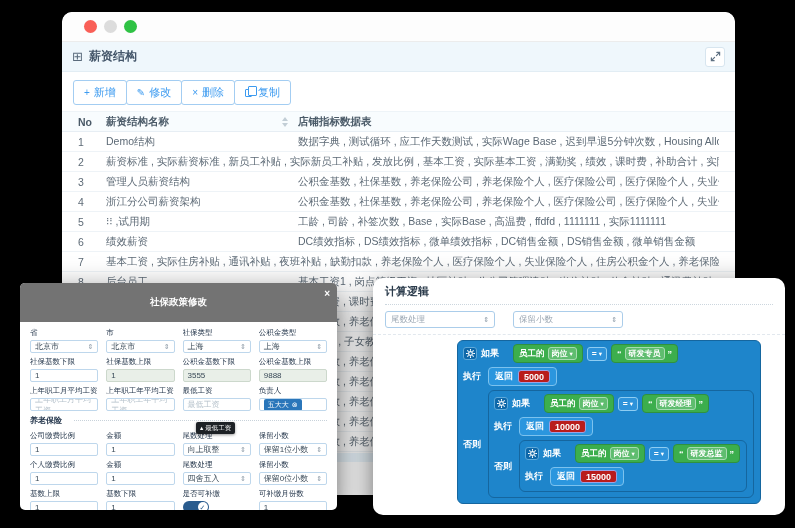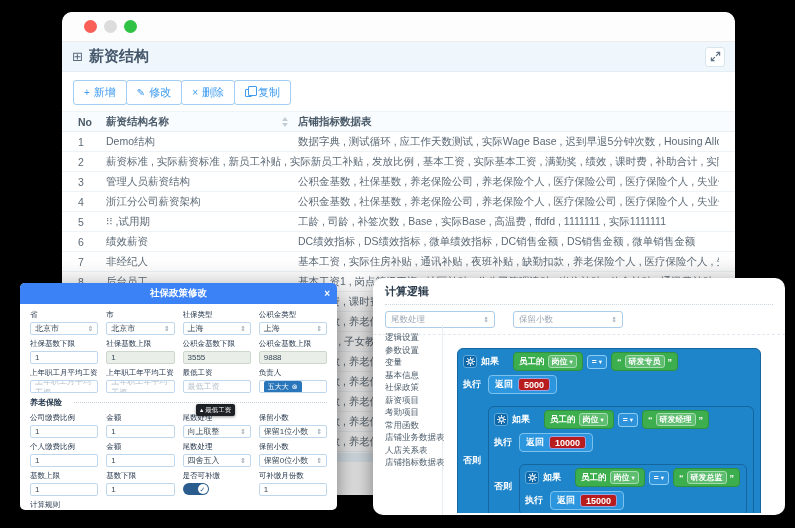--- a/index.html
+++ b/index.html
@@ -6,40 +6,40 @@
   *{box-sizing:border-box;font-family:"Liberation Sans","DejaVu Sans",sans-serif;}
   .stage{position:relative;width:795px;height:528px;background:#000;overflow:hidden;}
 
   
   .main-card{position:absolute;left:62px;top:12px;width:673px;height:483px;background:#fff;border-radius:10px;box-shadow:0 10px 30px rgba(0,0,0,.55);overflow:hidden;z-index:1;}
   .lights{height:30px;background:#fdfdfd;border-bottom:1px solid #ececec;border-radius:10px 10px 0 0;display:flex;align-items:center;padding-left:22px;gap:7px;}
   .dot{width:13px;height:13px;border-radius:50%;}
   .dot.r{background:#f95f57}.dot.y{background:#dcdcdc}.dot.g{background:#2fc244}
   .phead{height:30px;background:#eff7fc;border-bottom:1px solid #e2edf4;display:flex;align-items:center;padding:0 10px;gap:6px;}
   .gico{color:#5a6b7c;font-size:13px;line-height:1;}
-  .ptitle{font-size:15px;color:#44566a;font-weight:600;}
+  .ptitle{font-size:12px;color:#44566a;font-weight:600;}
   .expand{margin-left:auto;width:20px;height:20px;border:1px solid #d7e5ef;border-radius:3px;background:#fff;display:flex;align-items:center;justify-content:center;}
   .toolbar{padding:8px 12px 6px;display:flex;}
   .tbtn{border:1px solid #a3cdf2;background:#fff;color:#3d9bf0;font-size:11px;padding:4px 10px;border-radius:3px;margin-left:-1px;display:flex;gap:4px;align-items:center;cursor:pointer;}
   .tbico{font-size:10px;line-height:1;}
   .ic-copy{position:relative;width:7px;height:8px;border:1px solid currentColor;border-radius:1px;margin-right:2px;display:inline-block;}
   .ic-copy::before{content:"";position:absolute;left:2px;top:-4px;width:7px;height:8px;border:1px solid currentColor;background:#fff;border-radius:1px;}
   .thead{display:flex;padding:0 16px;height:21px;align-items:center;background:#f8fcfe;border-top:1px solid #eef4f8;border-bottom:1px solid #e7eef4;font-size:10.5px;font-weight:700;color:#4a5a68;}
   .c-no{width:28px;flex:none;}
   .c-name{width:192px;flex:none;display:flex;align-items:center;overflow:hidden;white-space:nowrap;}
   .c-items{flex:1;overflow:hidden;white-space:nowrap;}
   .sortc{display:flex;flex-direction:column;gap:2px;margin-left:auto;margin-right:10px;}
   .tri-u{width:0;height:0;border-left:3px solid transparent;border-right:3px solid transparent;border-bottom:4px solid #c2ced6;}
   .tri-d{width:0;height:0;border-left:3px solid transparent;border-right:3px solid transparent;border-top:4px solid #c2ced6;}
   .trow{display:flex;padding:0 16px;height:20px;align-items:center;border-bottom:1px solid #eef3f7;font-size:10.5px;color:#5d6a76;}
   .tfoot{position:absolute;left:0;right:0;top:441px;height:9px;background:#eaf5fc;}
 
   
   .modal-card{position:absolute;left:20px;top:283px;width:317px;height:227px;background:#fff;border-radius:5px;box-shadow:0 12px 32px rgba(0,0,0,.65);z-index:3;overflow:hidden;}
-  .mhead{height:21px;background:#3b82f6;color:#fff;display:flex;align-items:center;justify-content:center;position:relative;font-size:9.5px;font-weight:600;}
+  .mhead{height:39px;background:#737373;color:#fff;display:flex;align-items:center;justify-content:center;position:relative;font-size:9.5px;font-weight:600;}
   .mclose{position:absolute;right:7px;top:0;line-height:21px;font-size:10px;cursor:pointer;}
   .mbody{padding:6px 10px 0;position:relative;}
   .mgrid{display:grid;grid-template-columns:repeat(4,1fr);column-gap:8px;margin-bottom:4px;}
   .mcell{min-width:0;}
   .mcell.wide{grid-column:1/-1;}
   .mlabel{font-size:7.5px;color:#23354a;margin-bottom:2px;white-space:nowrap;overflow:hidden;}
   .minput,.mselect{height:13px;border:1px solid #bed7ec;border-radius:2px;font-size:8px;color:#3a4a58;display:flex;align-items:center;padding:0 4px;background:#fff;overflow:hidden;}
   .minput.ro{background:#e9efe8;border-color:#ccd8cc;}
   .ph{color:#b4c0ca;}
   .mselect{justify-content:space-between;}
@@ -56,21 +56,21 @@
   .calc-card{position:absolute;left:373px;top:278px;width:412px;height:237px;background:#fff;border-radius:10px;box-shadow:0 12px 32px rgba(0,0,0,.65);z-index:2;overflow:hidden;}
   .ctitle{margin:6px 12px 0;padding-bottom:5px;border-bottom:1px dotted #ccd6de;font-size:11px;font-weight:700;color:#2c3c4c;}
   .cselects{display:flex;gap:18px;margin:6px 12px 0;}
   .cselect{width:110px;height:17px;border:1px solid #abcdea;border-radius:3px;display:flex;align-items:center;justify-content:space-between;padding:0 5px;font-size:8.5px;color:#9aa6b2;background:#fff;}
   .csep{margin-top:6px;border-top:1px dashed #e2e8ee;}
   .cmenu{position:absolute;left:0;top:47px;bottom:0;width:70px;border-right:1px solid #e8edf2;padding:6px 0 0 12px;}
   .cm-item{font-size:8.5px;color:#4c5c6a;line-height:12.5px;white-space:nowrap;cursor:pointer;}
   .ccanvas{position:absolute;left:84px;top:62px;right:2px;bottom:2px;overflow:hidden;}
 
   
-  .bif{display:inline-block;background:#1e85cb;border:1px solid #15669f;border-radius:6px;padding:3px 6px 5px 5px;vertical-align:top;margin-top:8px;}
+  .bif{display:inline-block;background:#1e85cb;border:1px solid #15669f;border-radius:6px;padding:3px 6px 5px 5px;vertical-align:top;}
   .brow{display:flex;align-items:center;gap:4px;margin-top:4px;white-space:nowrap;}
   .brow:first-child{margin-top:0;}
   .bklbl{color:#fff;font-size:9px;font-weight:700;min-width:21px;}
   .gear{width:14px;height:13px;background:#0d67a9;border:1px solid #5ea9d9;border-radius:3px;display:flex;align-items:center;justify-content:center;flex:none;}
   .expr,.strb{display:flex;align-items:center;gap:3px;background:#3cae4d;border:1px solid #2f9140;border-radius:4px;padding:2px 5px;color:#fff;font-size:8.5px;font-weight:700;}
   .expr{margin-left:7px;}
   .gchip{background:#5fbd6f;border:1px solid #a7dcb2;border-radius:3px;padding:0 3px;display:flex;gap:2px;align-items:center;font-size:8px;}
   .opchip{background:#2e93da;border:1px solid #8ecdf2;border-radius:3px;padding:1px 4px;color:#fff;font-size:8.5px;font-weight:700;display:flex;gap:2px;align-items:center;}
   .retb{background:#2b96de;border:1px solid #7cc2ee;border-radius:4px;padding:2px 6px;color:#fff;font-size:9px;font-weight:700;display:flex;align-items:center;gap:5px;}
   .valchip{background:#b91c1c;border:1px solid #9aa2e6;border-radius:3px;padding:0.5px 5px;color:#fff;font-size:9px;font-weight:700;}
@@ -151,21 +151,20 @@
           <div class="c-name">⁝⁝ ,试用期</div>
           <div class="c-items">工龄 , 司龄 , 补签次数 , Base , 实际Base , 高温费 , ffdfd , 1111111 , 实际1111111</div>
         </div>
         <div class="trow">
           <div class="c-no">6</div>
           <div class="c-name">绩效薪资</div>
           <div class="c-items">DC绩效指标 , DS绩效指标 , 微单绩效指标 , DC销售金额 , DS销售金额 , 微单销售金额</div>
         </div>
         <div class="trow">
           <div class="c-no">7</div>
-          <div class="c-name">非经纪人</div>
           <div class="c-items">基本工资 , 实际住房补贴 , 通讯补贴 , 夜班补贴 , 缺勤扣款 , 养老保险个人 , 医疗保险个人 , 失业保险个人 , 住房公积金个人 , 养老保险公司</div>
         </div>
         <div class="trow">
           <div class="c-no">8</div>
           <div class="c-name">后台员工</div>
           <div class="c-items">基本工资1 , 岗点等级工资 , 地区补贴 , 分公司管理津贴 , 岗位补贴 , 伙食补贴 , 通讯费补贴 , 绩效工资 , 销售金融产品及协销服务奖励 , 其</div>
         </div>
         <div class="trow">
           <div class="c-no">9</div>
           <div class="c-name">销售团队结构</div>
@@ -405,33 +404,20 @@
       <div class="cselect">
         <span>尾数处理</span>
         <span class="updn">⇕</span>
       </div>
       <div class="cselect">
         <span>保留小数</span>
         <span class="updn">⇕</span>
       </div>
     </div>
     <div class="csep"></div>
-    <div class="cmenu">
-        <div class="cm-item">逻辑设置</div>
-        <div class="cm-item">参数设置</div>
-        <div class="cm-item">变量</div>
-        <div class="cm-item">基本信息</div>
-        <div class="cm-item">社保政策</div>
-        <div class="cm-item">薪资项目</div>
-        <div class="cm-item">考勤项目</div>
-        <div class="cm-item">常用函数</div>
-        <div class="cm-item">店铺业务数据表</div>
-        <div class="cm-item">人店关系表</div>
-        <div class="cm-item">店铺指标数据表</div>
-      </div>
     <div class="ccanvas">
 
       <div class="bif">
         <div class="brow">
           <span class="gear">
               <svg width="9" height="9" viewBox="0 0 10 10">
                 <circle cx="5" cy="5" r="2.1" fill="none" stroke="#fff" stroke-width="1.2"></circle>
                 <g stroke="#fff" stroke-width="1.2">
                   <path d="M5 0v2M5 8v2M0 5h2M8 5h2M1.5 1.5l1.4 1.4M7.1 7.1l1.4 1.4M8.5 1.5 7.1 2.9M2.9 7.1 1.5 8.5"></path>
                 </g>

